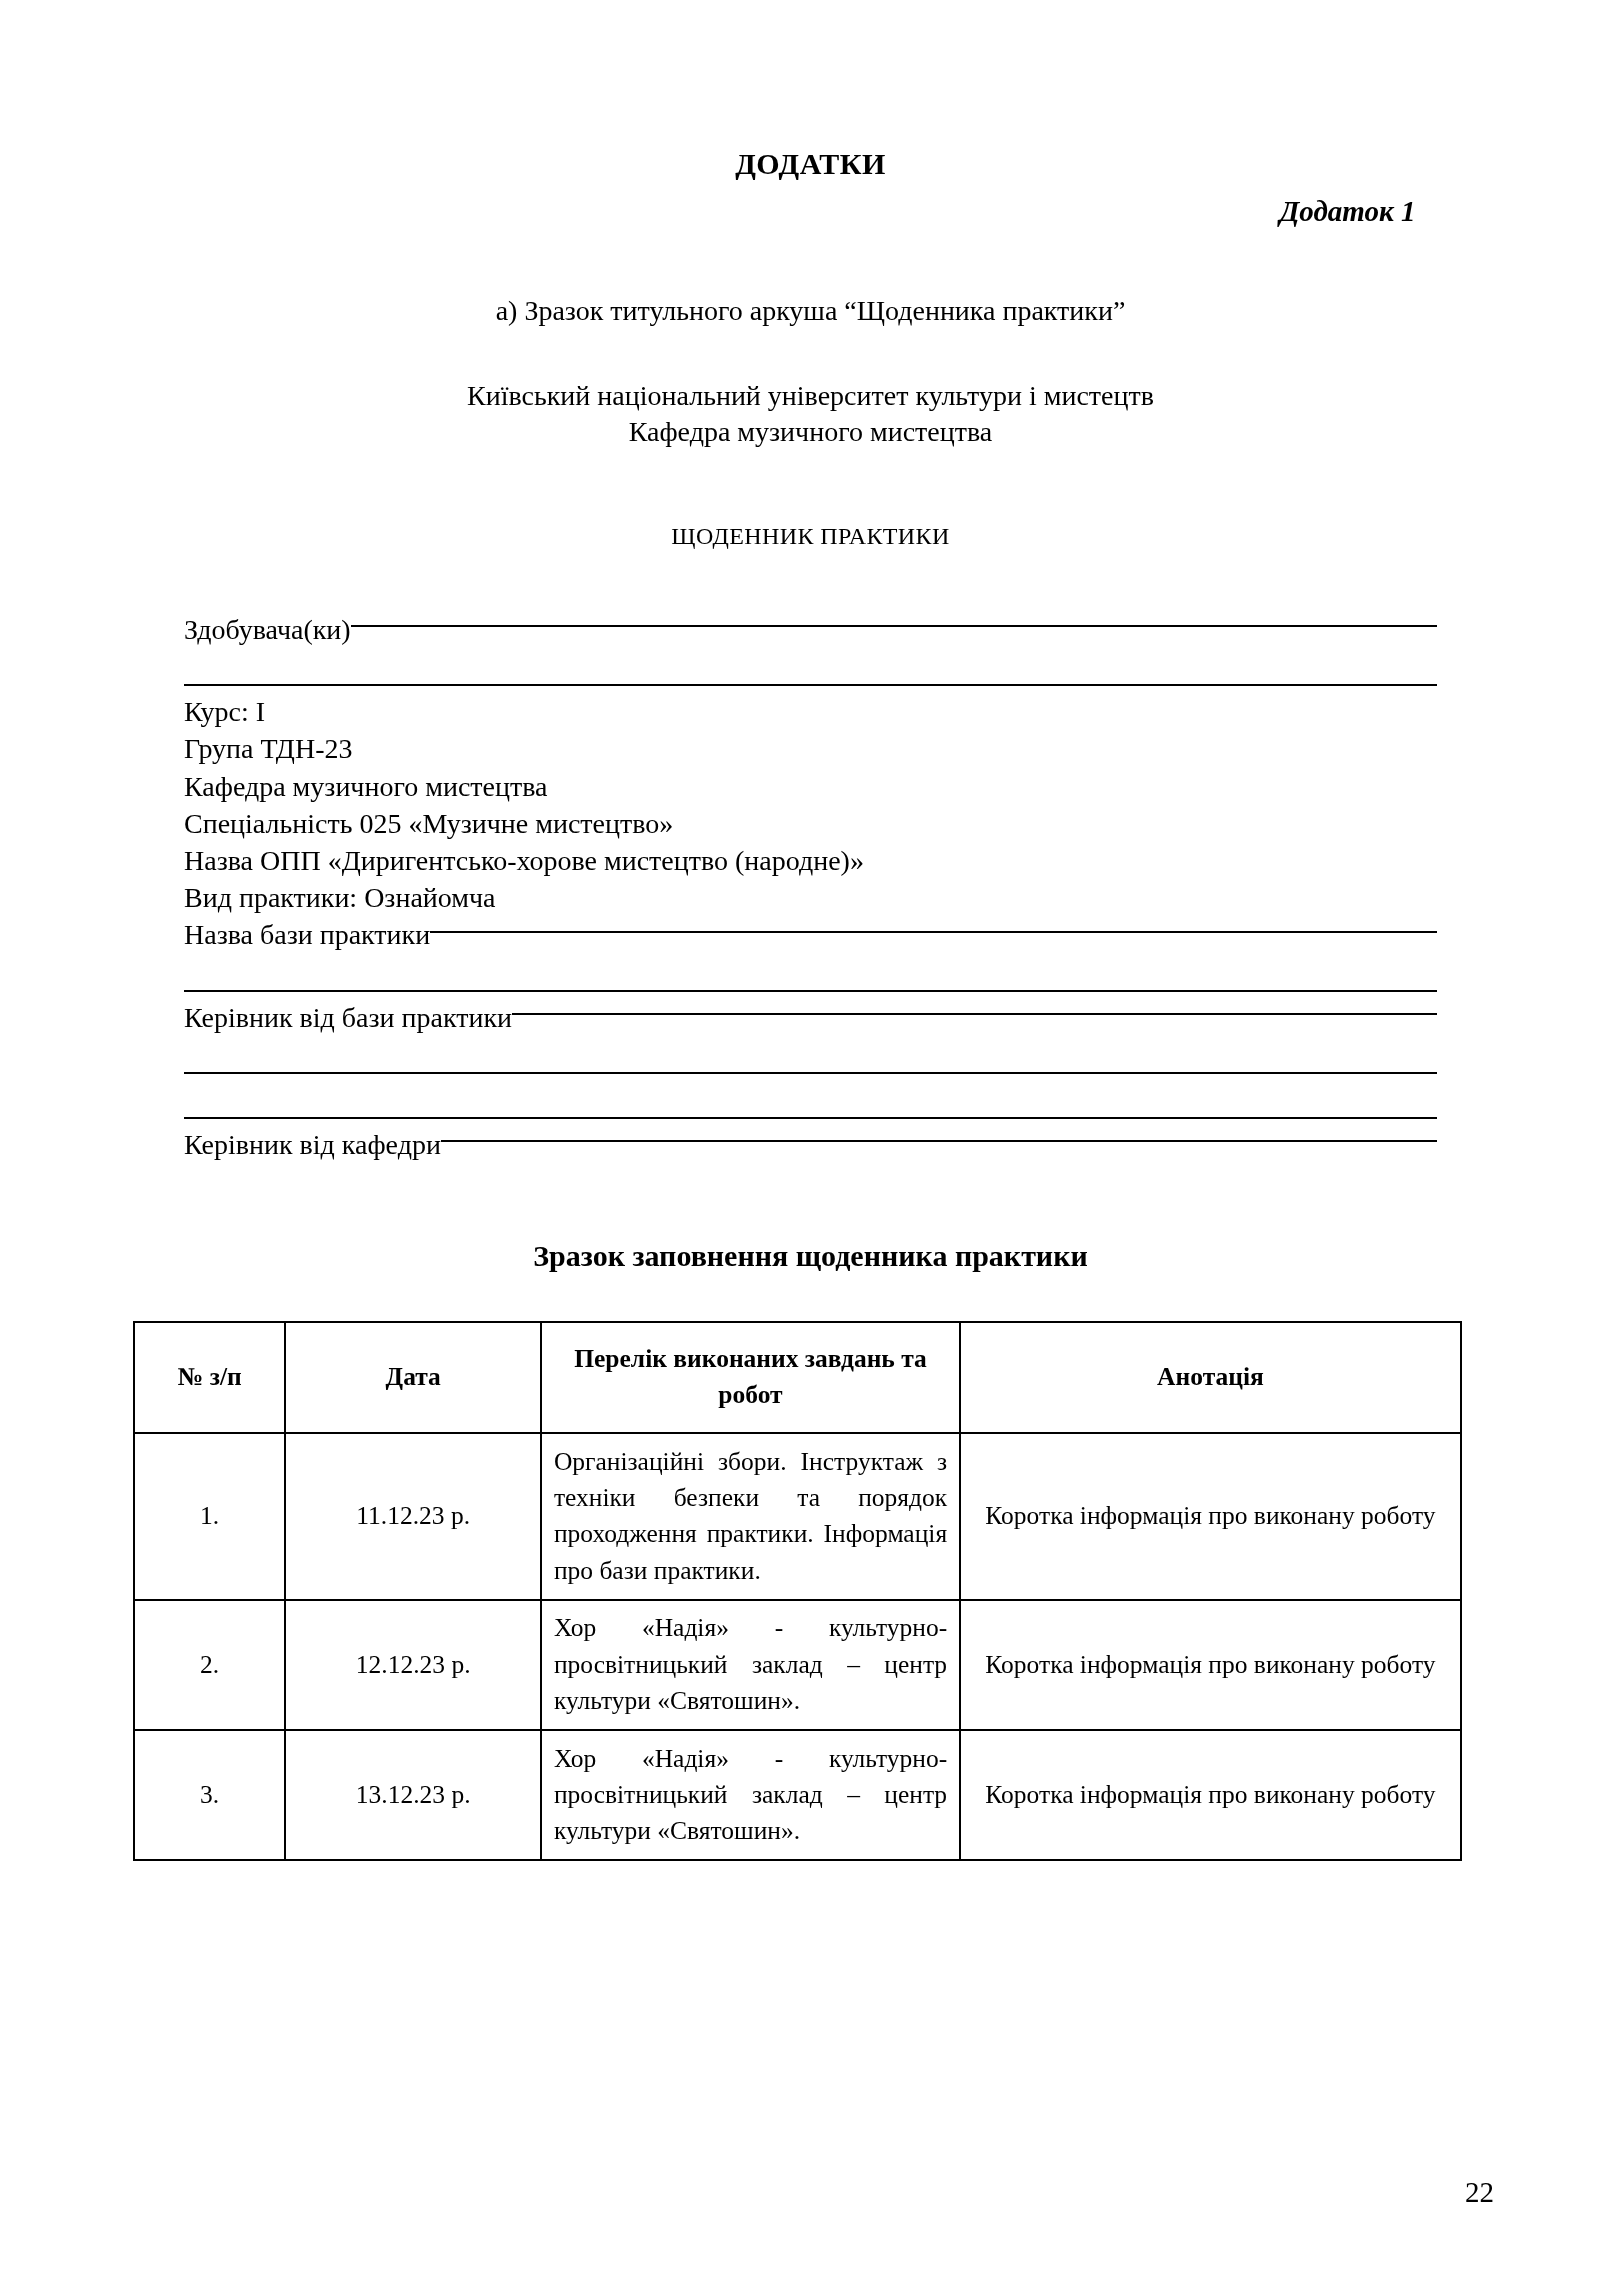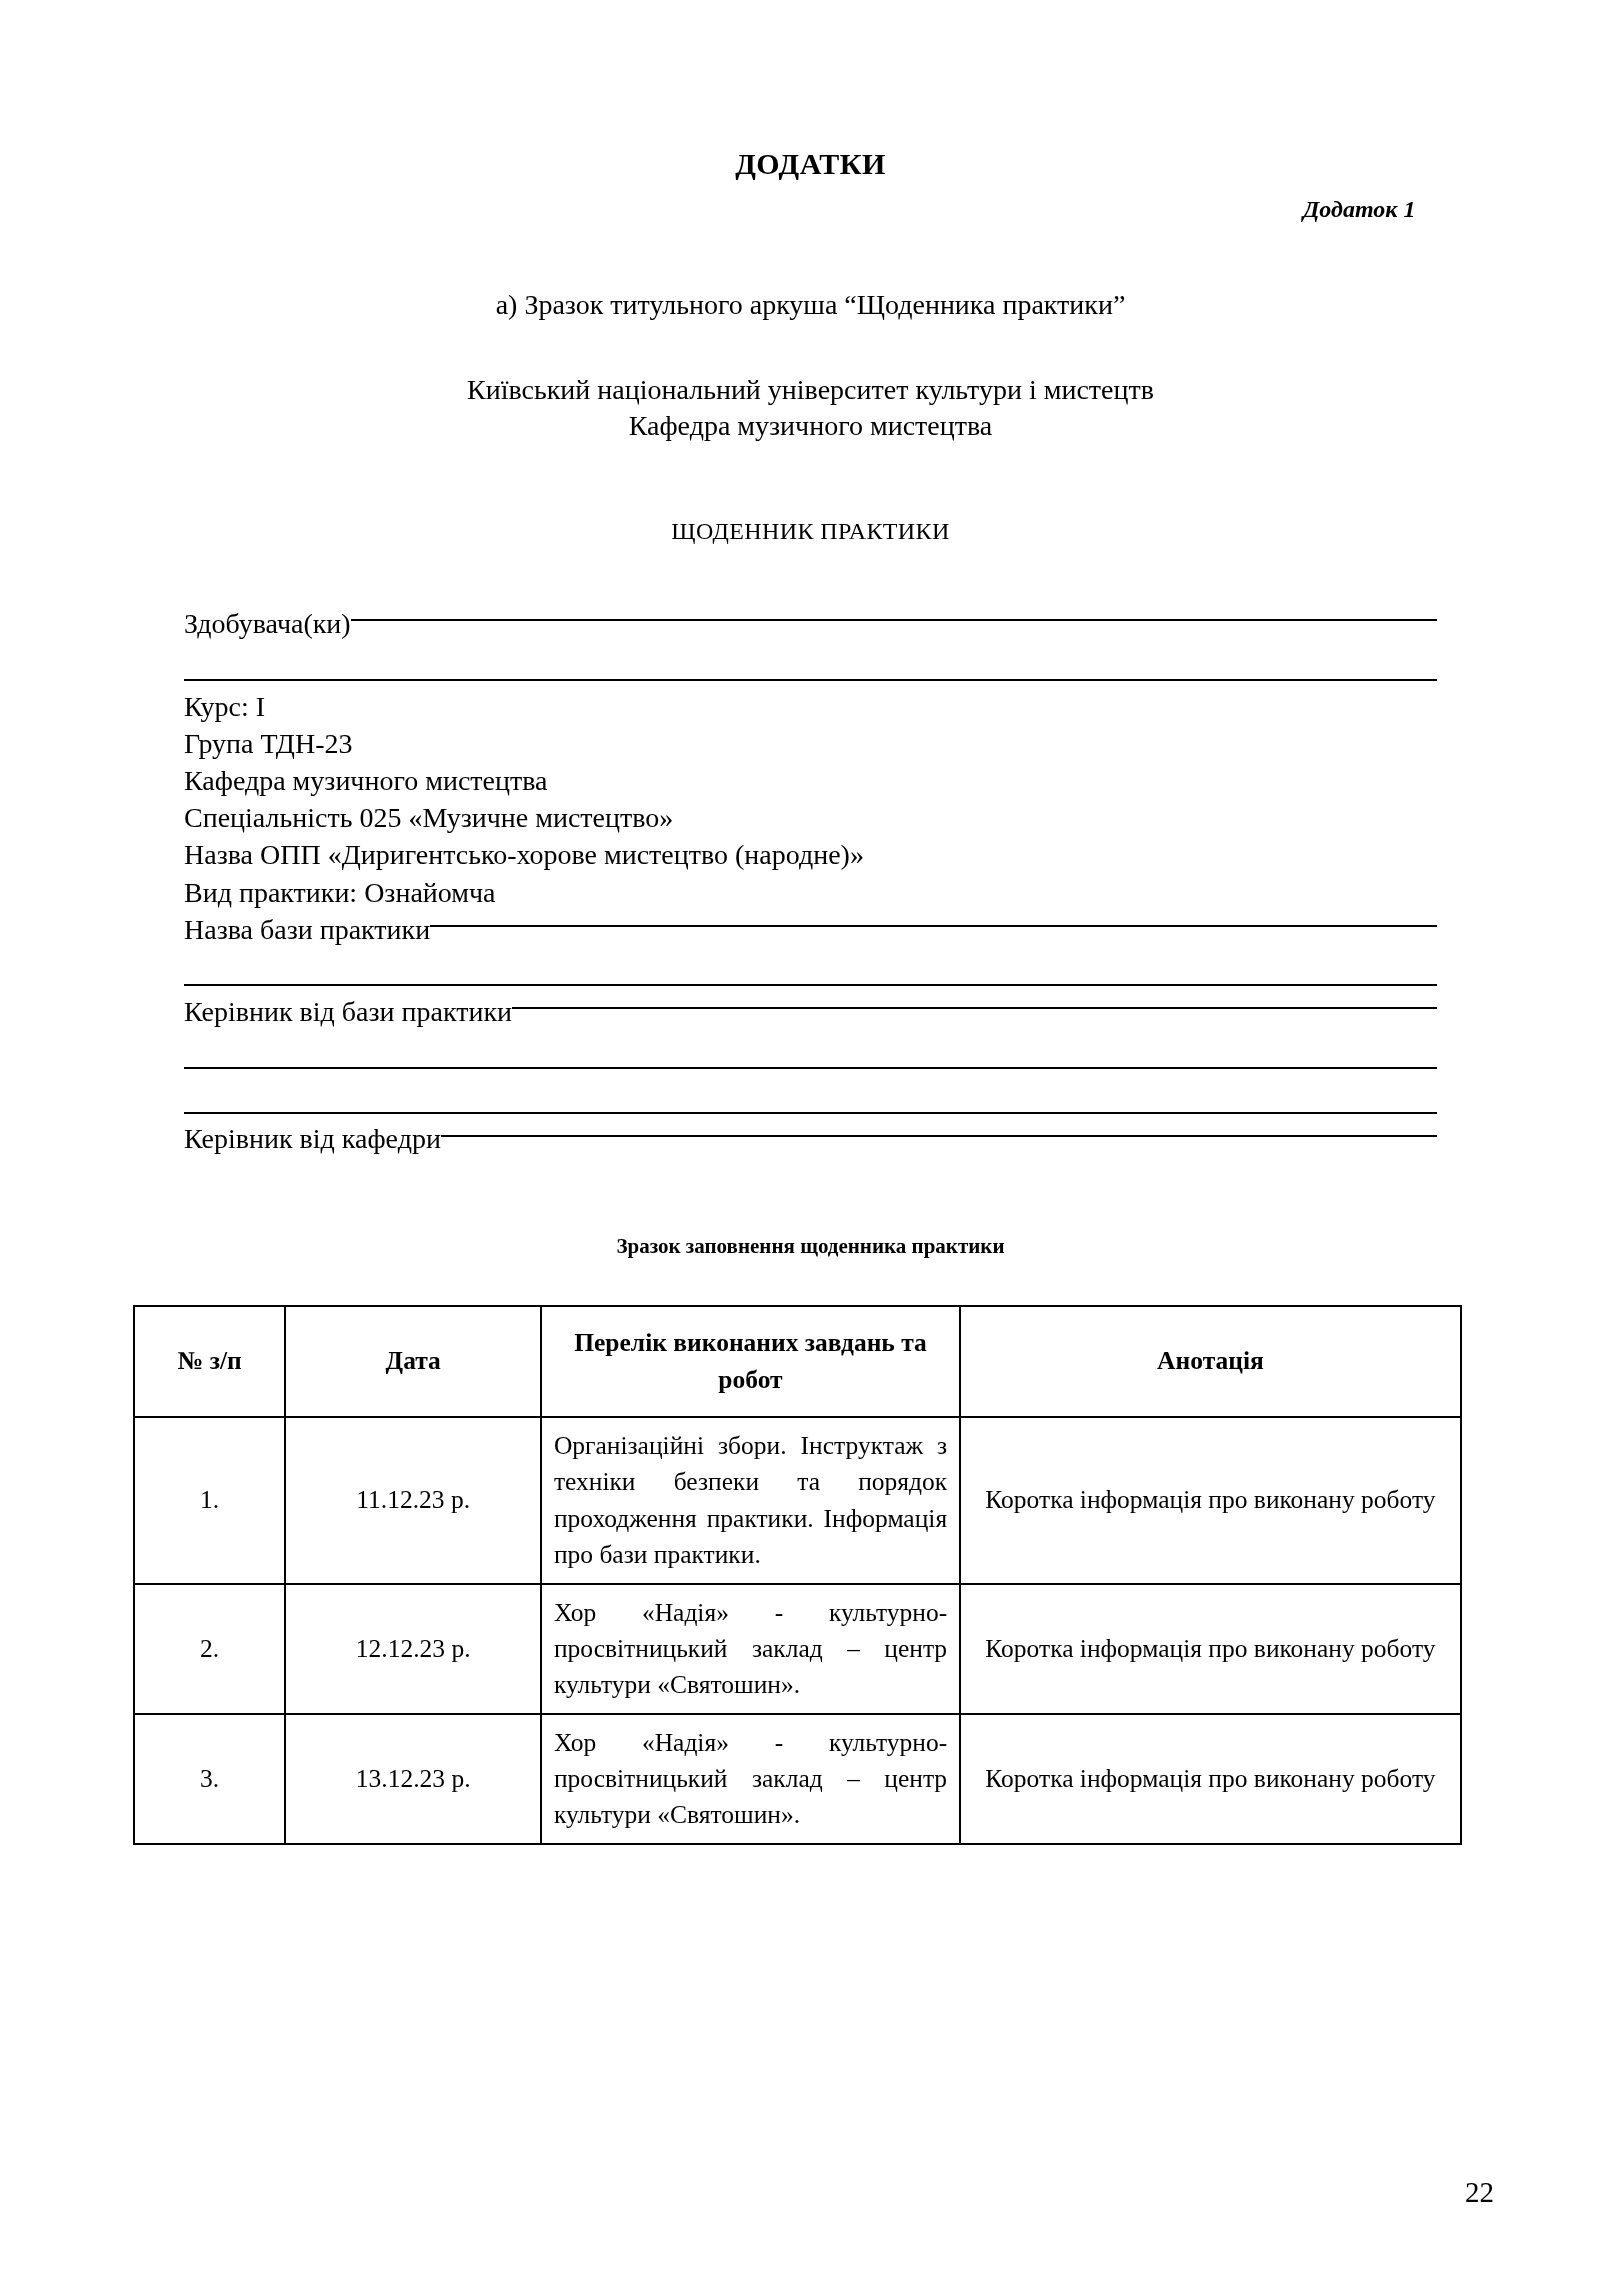--- a/index.html
+++ b/index.html
@@ -32,21 +32,21 @@
   .doc-title {
     text-align: center;
     font-size: 30px;
     font-weight: bold;
     letter-spacing: 0.5px;
     margin-top: 147px;
     line-height: 1.1;
   }
   .annex-label {
     text-align: right;
-    font-size: 24px;
+    font-size: 29px;
     font-weight: bold;
     font-style: italic;
     margin-top: 15.7px;
     padding-right: 21.6px;
     line-height: 1.1;
   }
   .sample-caption {
     text-align: center;
     font-size: 28px;
     margin-top: 67px;
@@ -99,21 +99,21 @@
   .gap-line .rule-full { width: 100%; }
   .plain-line { white-space: nowrap; }
 
   .w-narrow { width: 88%; }
   .w-wide   { width: 100%; }
   .w-mid    { width: 75%; }
 
   
   .table-caption {
     text-align: center;
-    font-size: 21px;
+    font-size: 30px;
     font-weight: bold;
     margin-top: 76px;
     line-height: 1.15;
   }
 
   
   table.diary {
     border-collapse: collapse;
     width: 1329px;
     margin-top: 47px;

